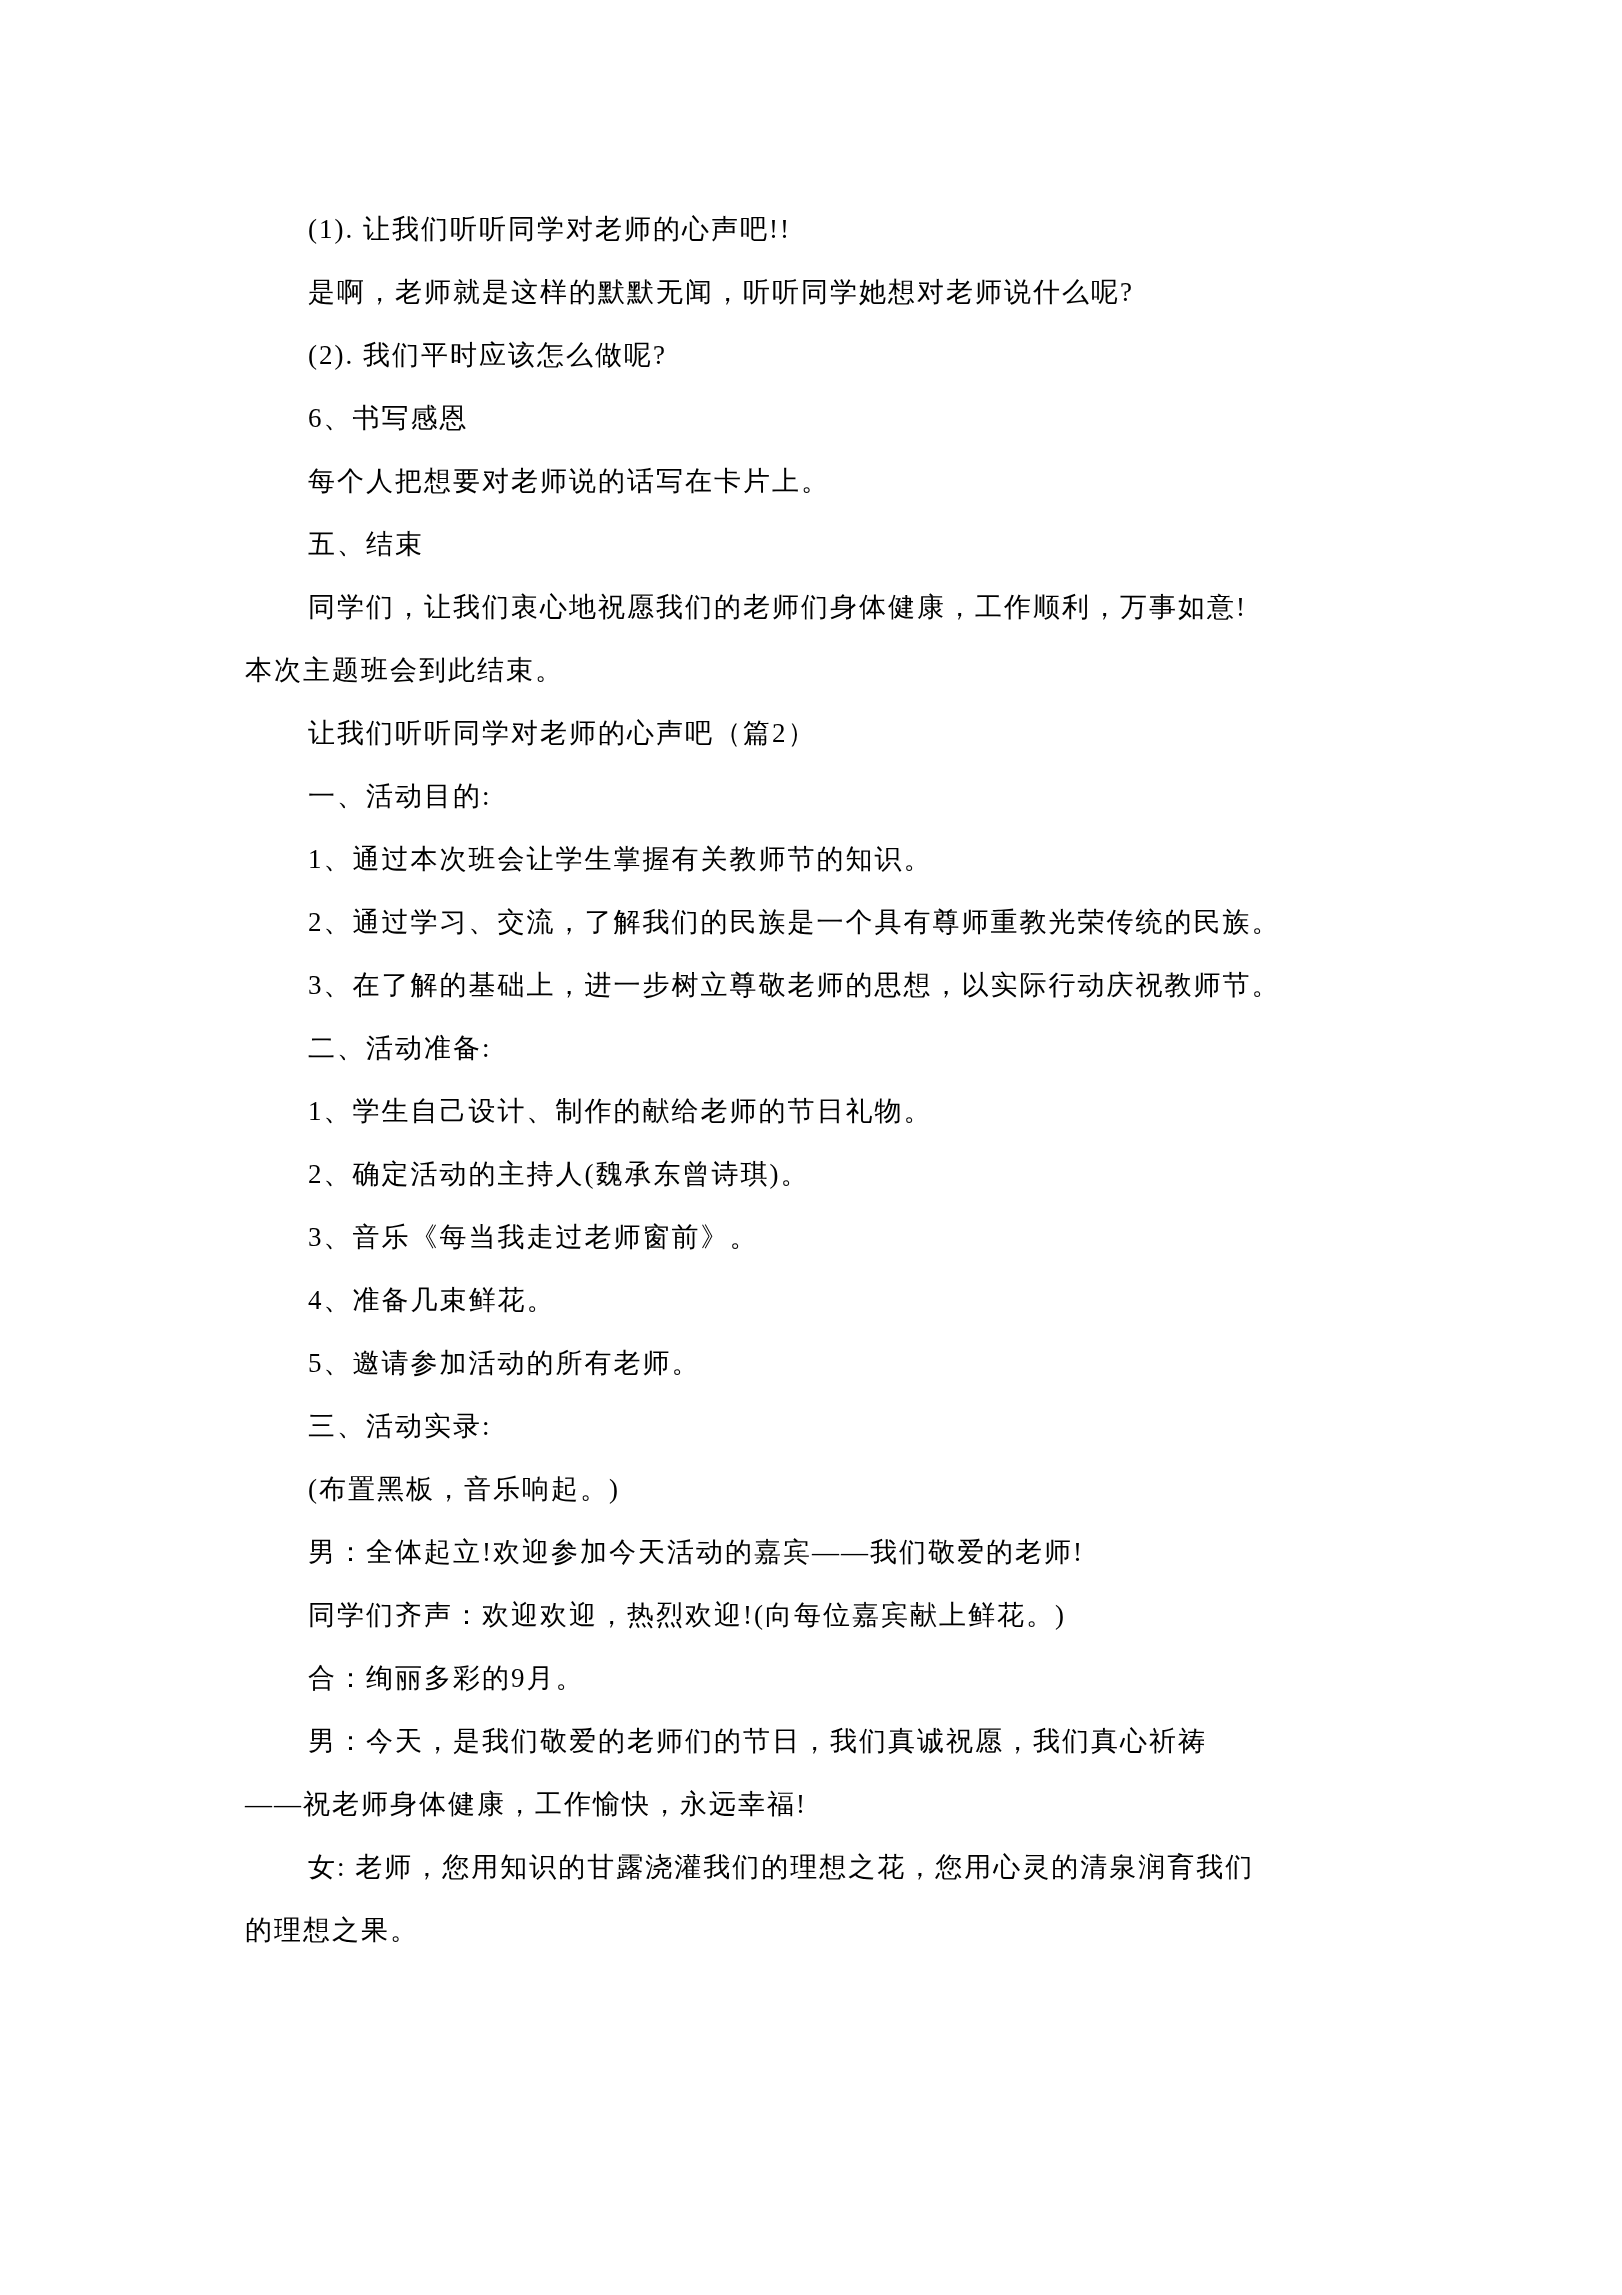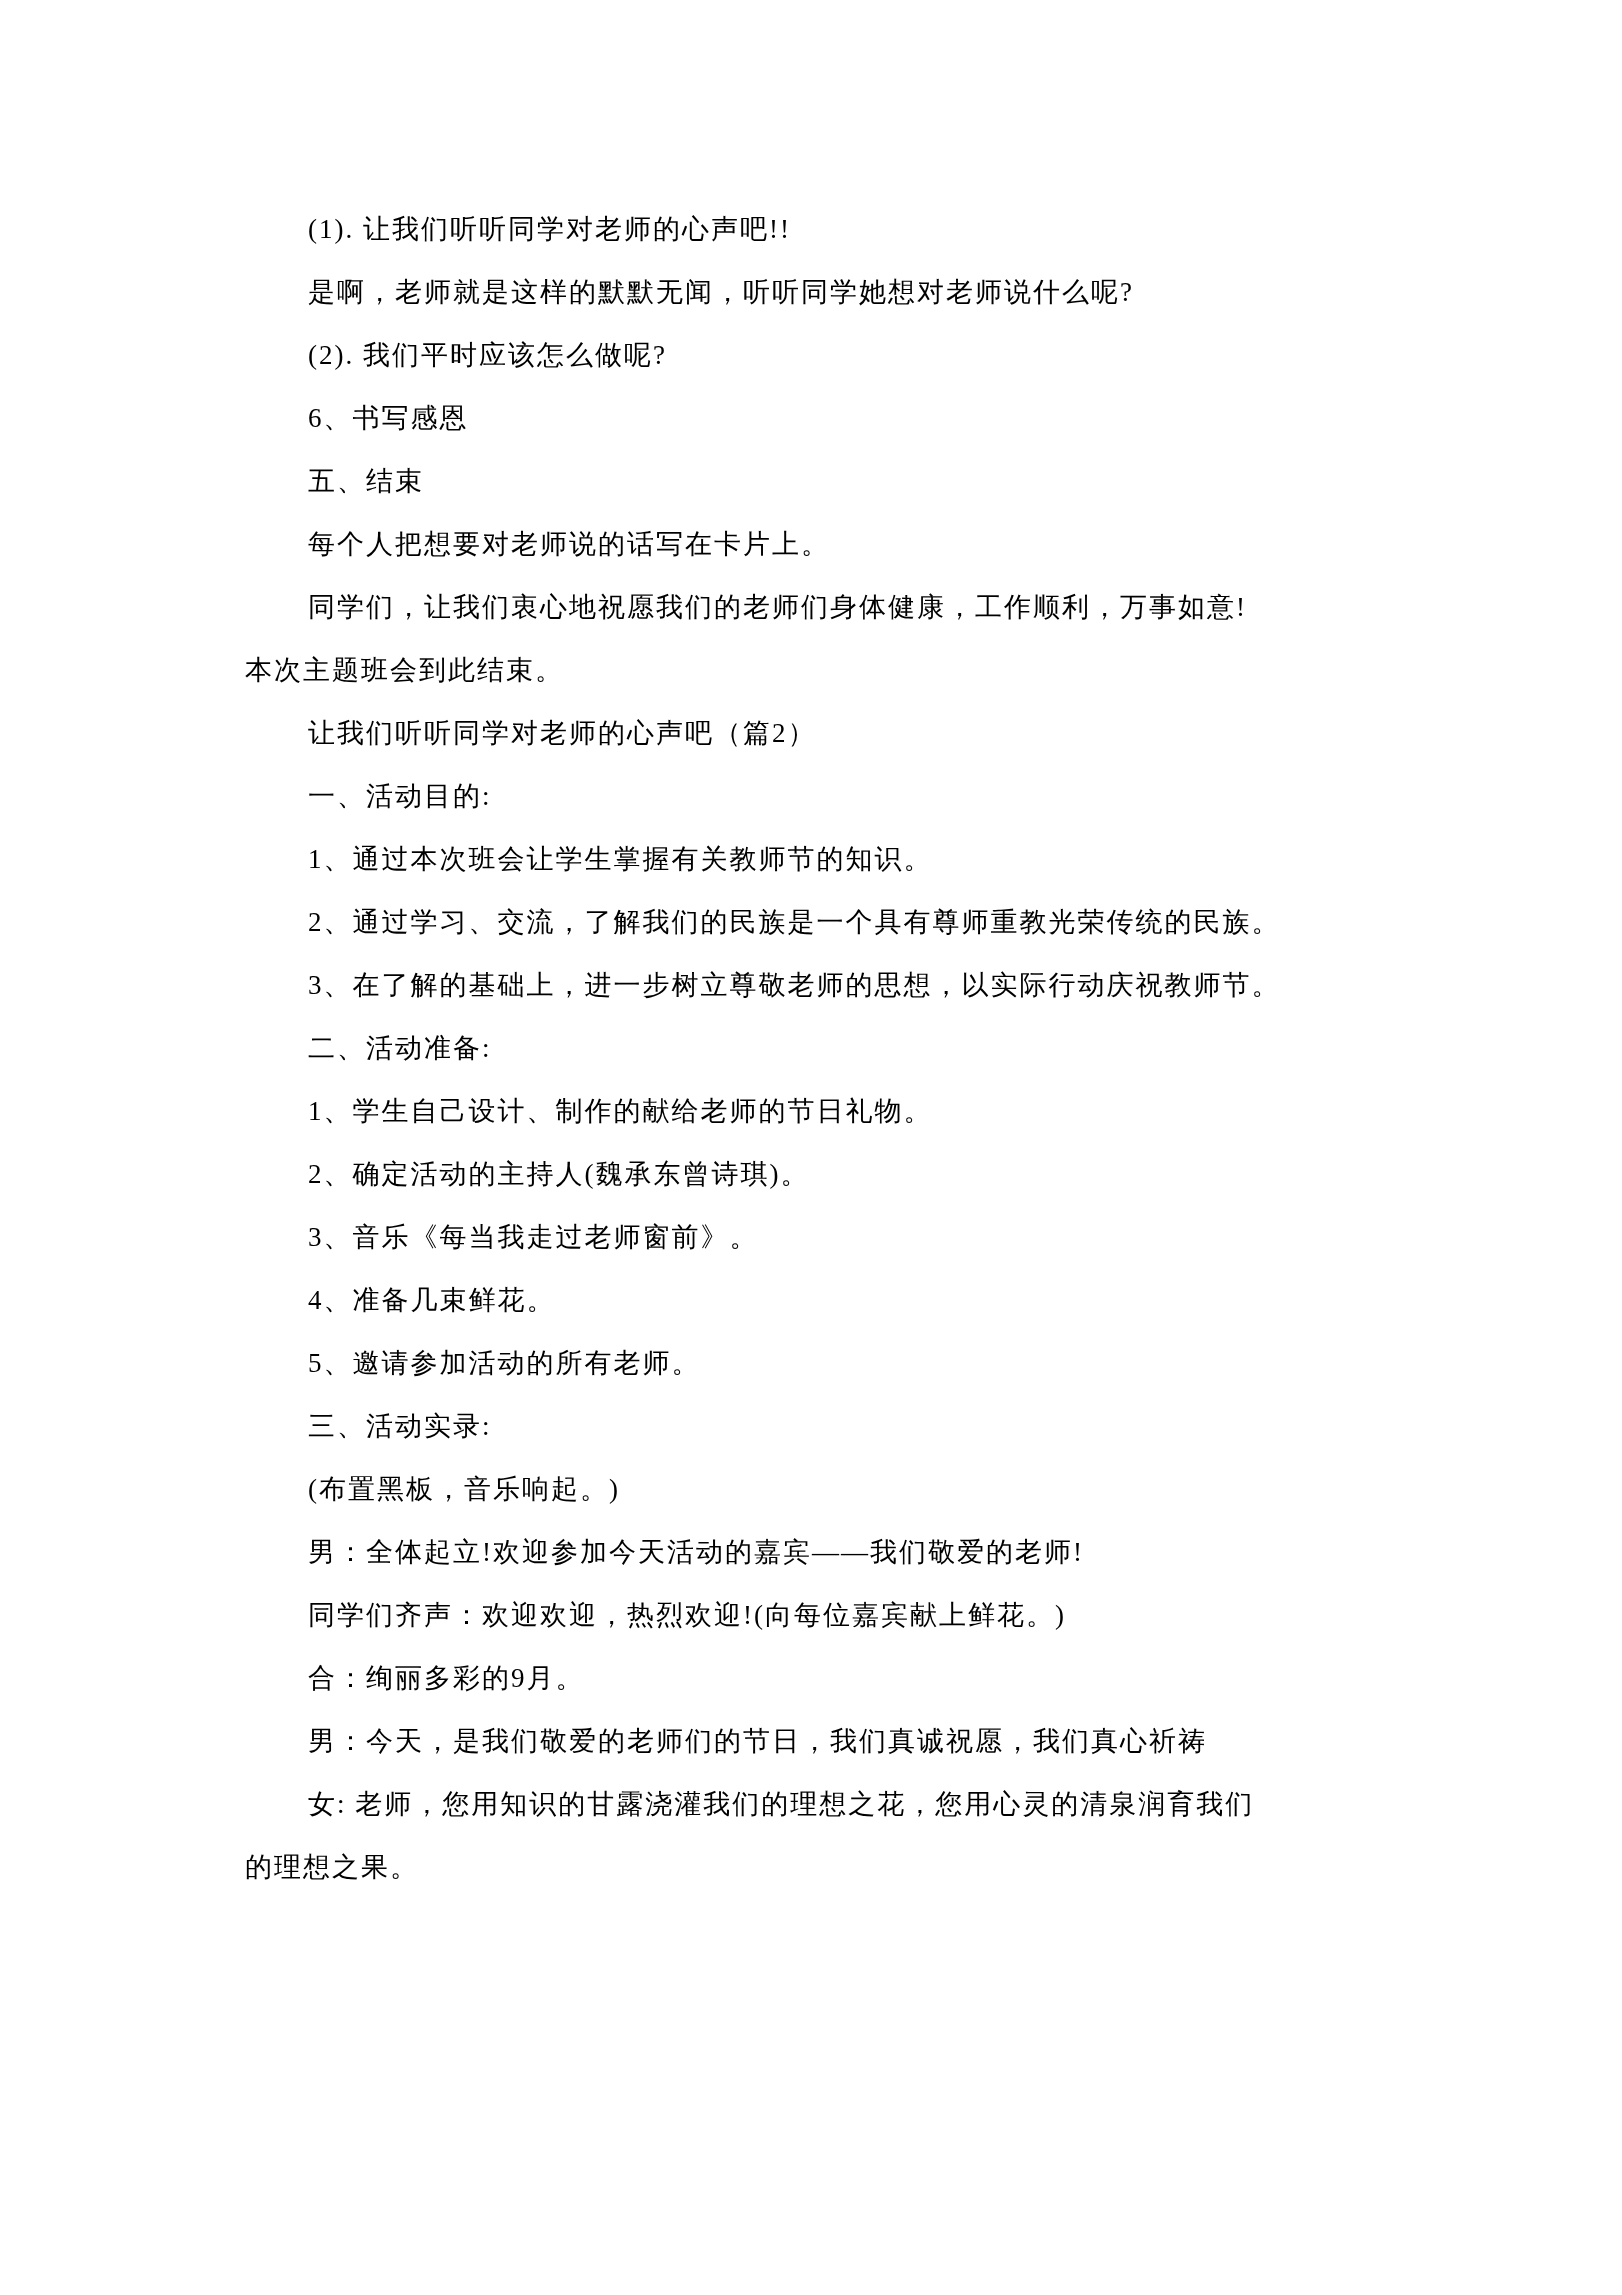--- a/index.html
+++ b/index.html
@@ -37,38 +37,39 @@
 </style>
 </head>
 <body>
 
 <div class="page">
   <div class="text-block">
     <div class="line indent">(1). 让我们听听同学对老师的心声吧!!</div>
     <div class="line indent">是啊，老师就是这样的默默无闻，听听同学她想对老师说什么呢?</div>
     <div class="line indent">(2). 我们平时应该怎么做呢?</div>
     <div class="line indent">6、书写感恩</div>
+    <div class="line indent">每个人把想要对老师说的话写在卡片上。</div>
     <div class="line indent">五、结束</div>
-    <div class="line indent">每个人把想要对老师说的话写在卡片上。</div>
     <div class="line indent">同学们，让我们衷心地祝愿我们的老师们身体健康，工作顺利，万事如意!</div>
     <div class="line flush">本次主题班会到此结束。</div>
     <div class="line indent">让我们听听同学对老师的心声吧（篇2）</div>
     <div class="line indent">一、活动目的:</div>
     <div class="line indent">1、通过本次班会让学生掌握有关教师节的知识。</div>
     <div class="line indent">2、通过学习、交流，了解我们的民族是一个具有尊师重教光荣传统的民族。</div>
     <div class="line indent">3、在了解的基础上，进一步树立尊敬老师的思想，以实际行动庆祝教师节。</div>
     <div class="line indent">二、活动准备:</div>
     <div class="line indent">1、学生自己设计、制作的献给老师的节日礼物。</div>
     <div class="line indent">2、确定活动的主持人(魏承东曾诗琪)。</div>
     <div class="line indent">3、音乐《每当我走过老师窗前》。</div>
     <div class="line indent">4、准备几束鲜花。</div>
     <div class="line indent">5、邀请参加活动的所有老师。</div>
     <div class="line indent">三、活动实录:</div>
     <div class="line indent">(布置黑板，音乐响起。)</div>
     <div class="line indent">男：全体起立!欢迎参加今天活动的嘉宾——我们敬爱的老师!</div>
     <div class="line indent">同学们齐声：欢迎欢迎，热烈欢迎!(向每位嘉宾献上鲜花。)</div>
     <div class="line indent">合：绚丽多彩的9月。</div>
     <div class="line indent">男：今天，是我们敬爱的老师们的节日，我们真诚祝愿，我们真心祈祷</div>
+    <div class="line flush">——祝老师身体健康，工作愉快，永远幸福!</div>
     <div class="line indent">女: 老师，您用知识的甘露浇灌我们的理想之花，您用心灵的清泉润育我们</div>
     <div class="line flush">的理想之果。</div>
   </div>
 </div>
 
 
 </body></html>

